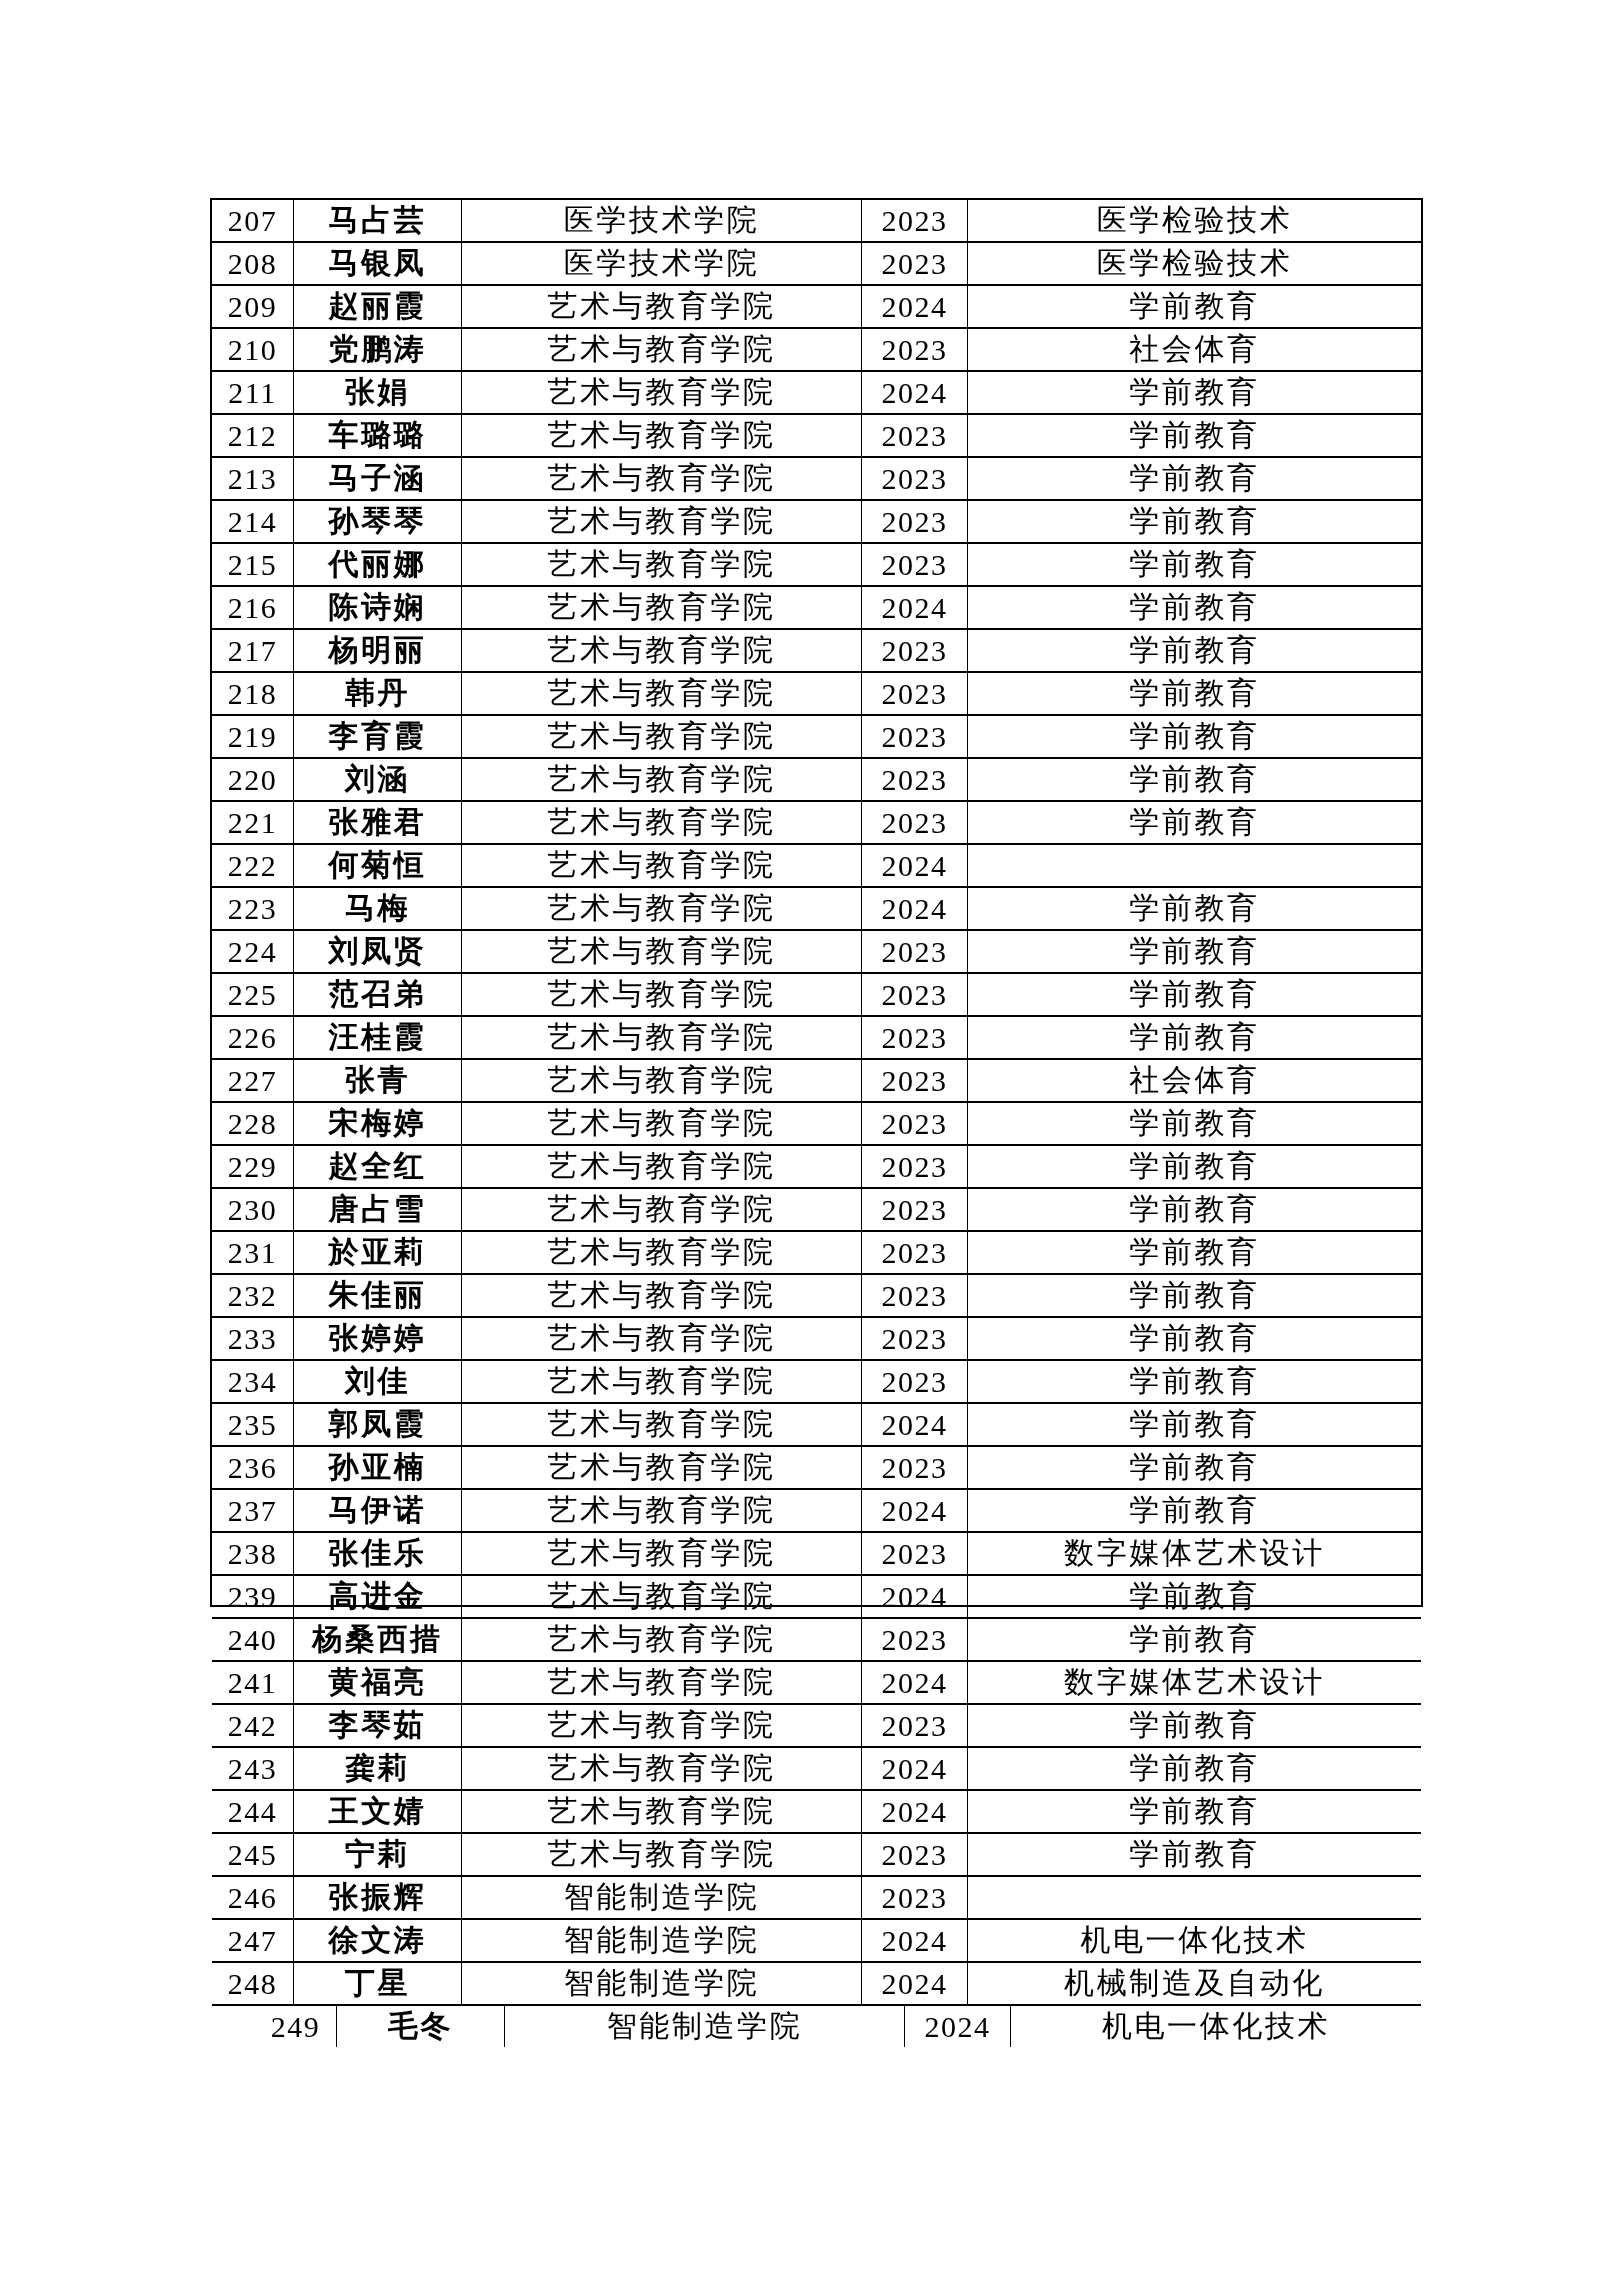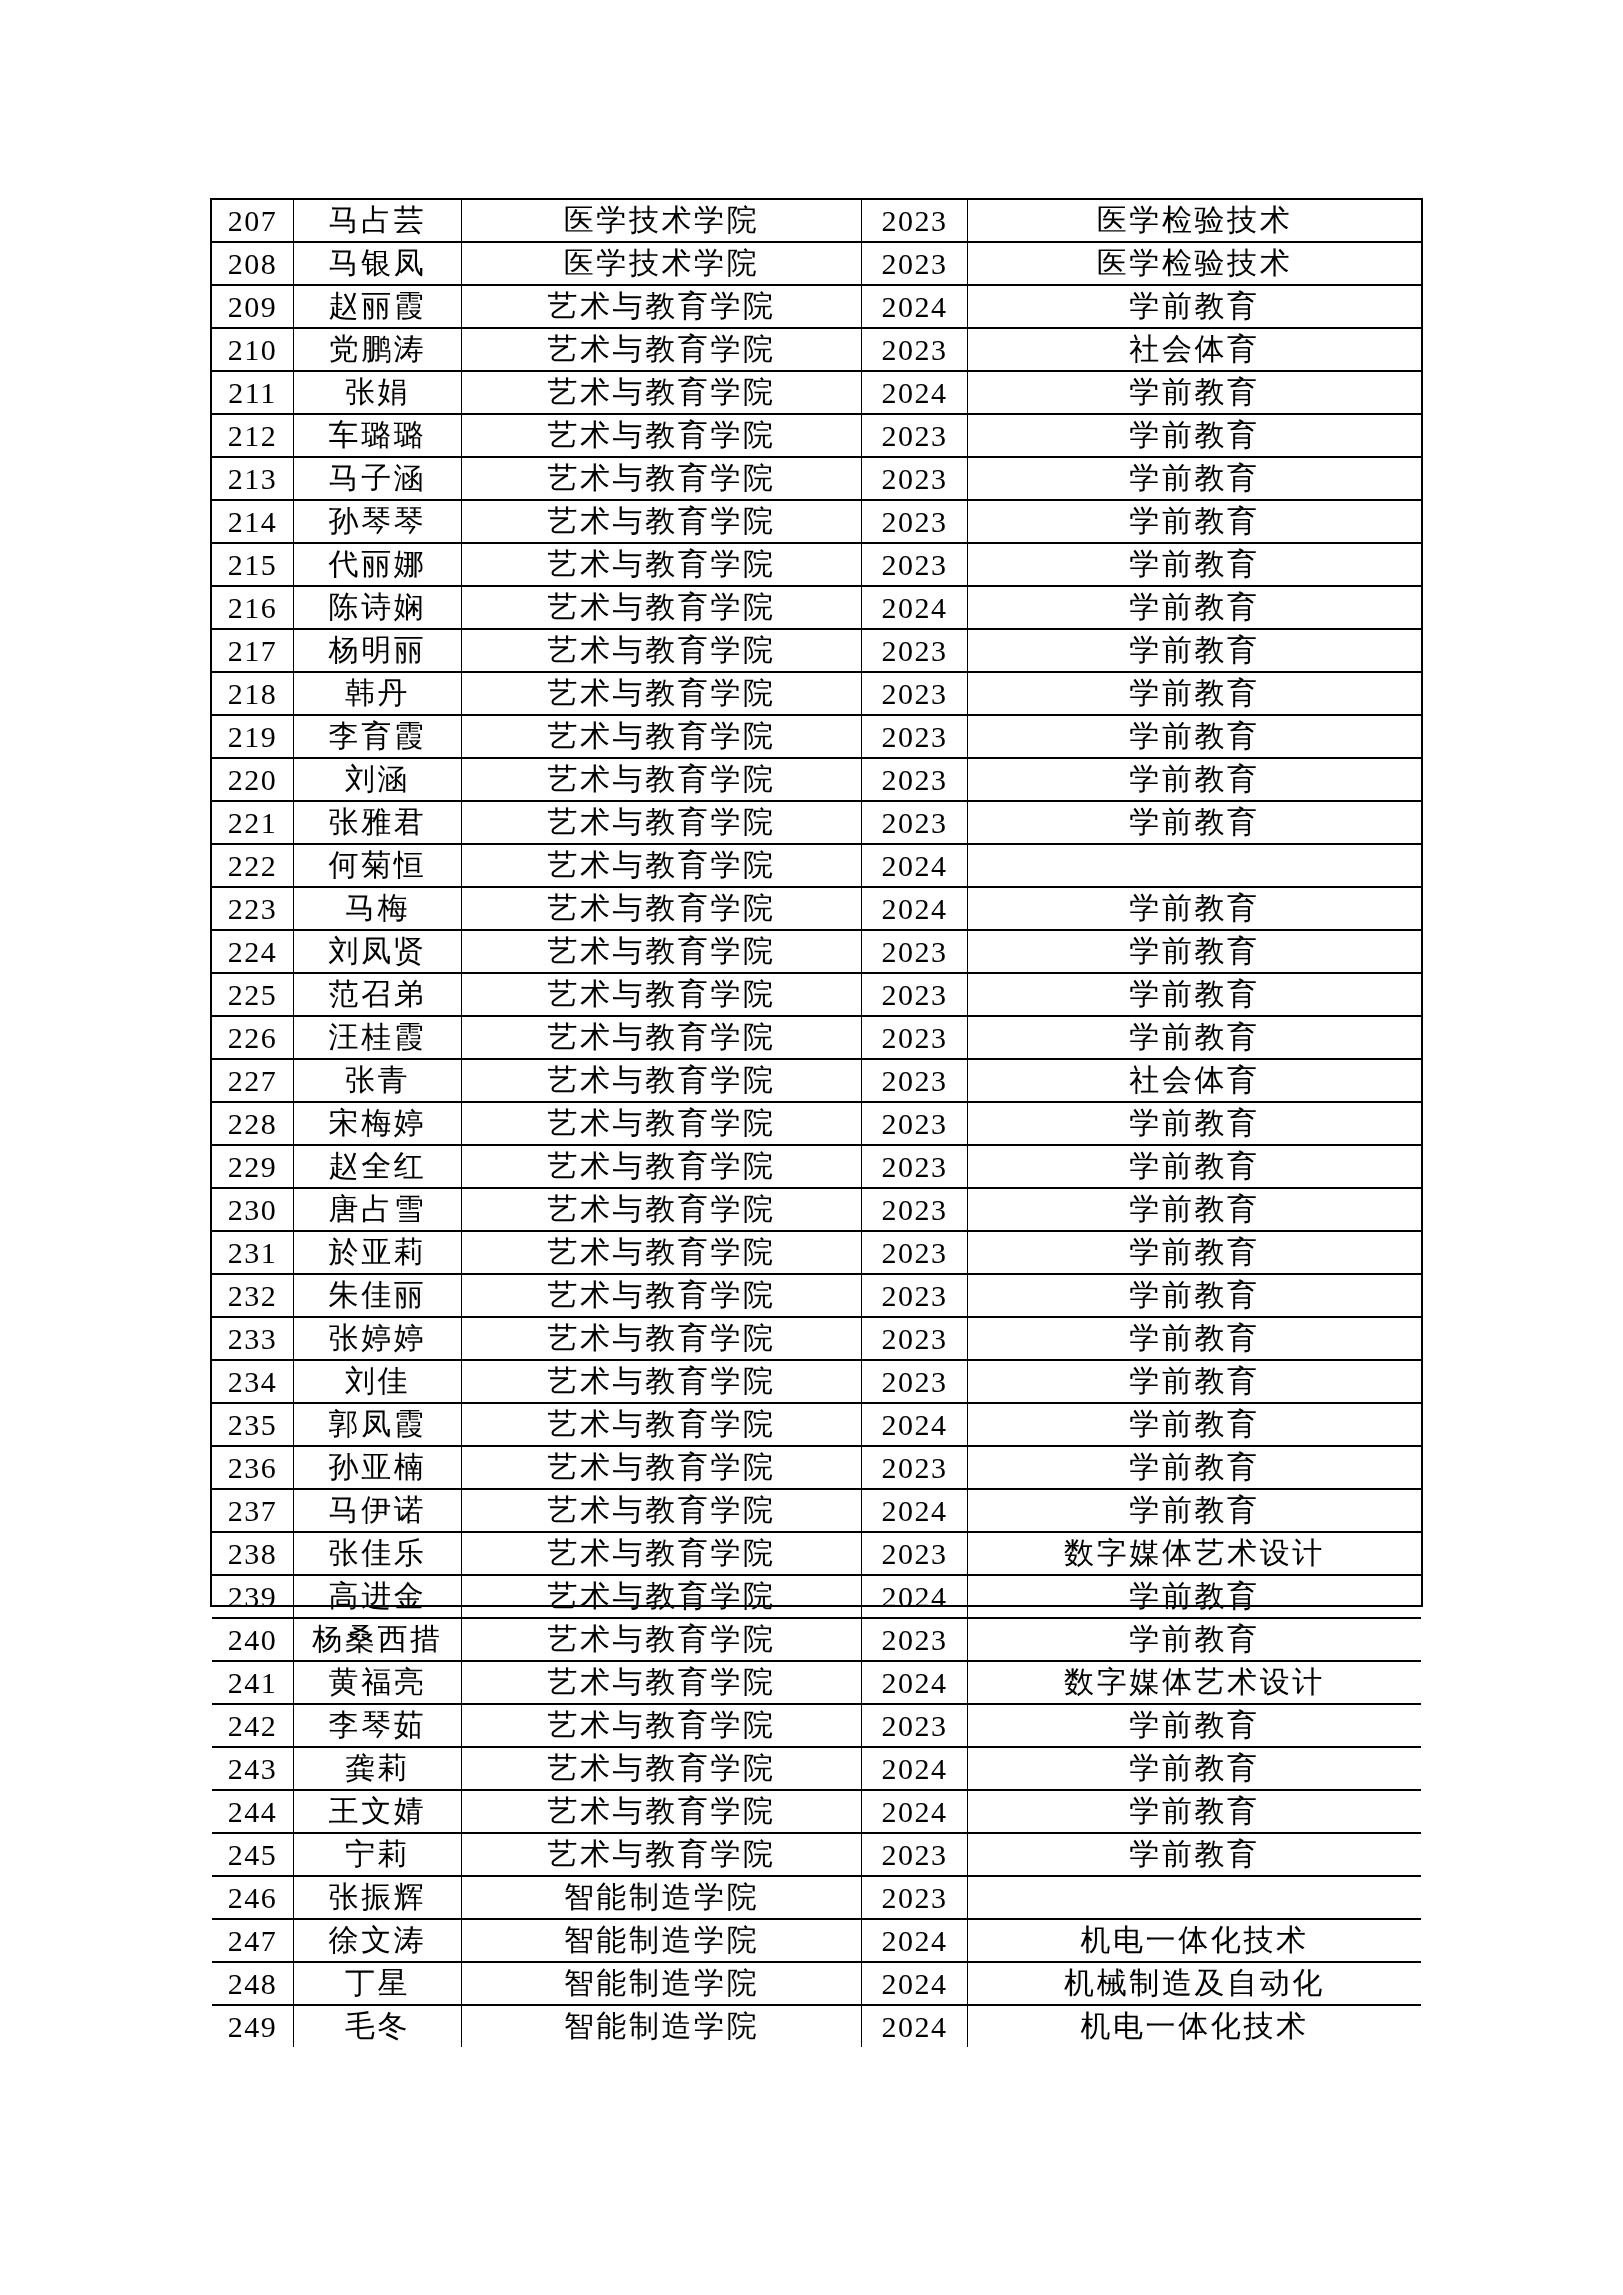--- a/index.html
+++ b/index.html
@@ -30,34 +30,35 @@
   }
   .row {
     flex: 1 1 0;
     display: flex;
     flex-direction: row;
     border-bottom: 2px solid #000000;
     box-sizing: border-box;
   }
   .row:last-child {
     border-bottom: none;
+    margin-left: 43px;
   }
   .cell {
     display: flex;
     align-items: center;
     justify-content: center;
     box-sizing: border-box;
     color: #000000;
     font-size: 30px;
     letter-spacing: 2.6px;
     white-space: nowrap;
     overflow: hidden;
   }
   .c0 { width: 82px; border-right: 1.5px solid #000000; }
-  .c1 { width: 168px; border-right: 1.5px solid #000000; }
+  .c1 { width: 168px; border-right: 1.5px solid #000000; font-weight: bold; }
   .c2 { width: 400px; border-right: 1.5px solid #000000; }
   .c3 { width: 106px; border-right: 1.5px solid #000000; letter-spacing: 1.5px; }
   .c4 { flex: 1 1 0; font-family: Liberation Serif, serif; }
   .c0 { letter-spacing: 1.5px; }
 </style>
 </head>
 <body>
 
 <div class="sheet">
   <div class="roster-table" id="roster">

